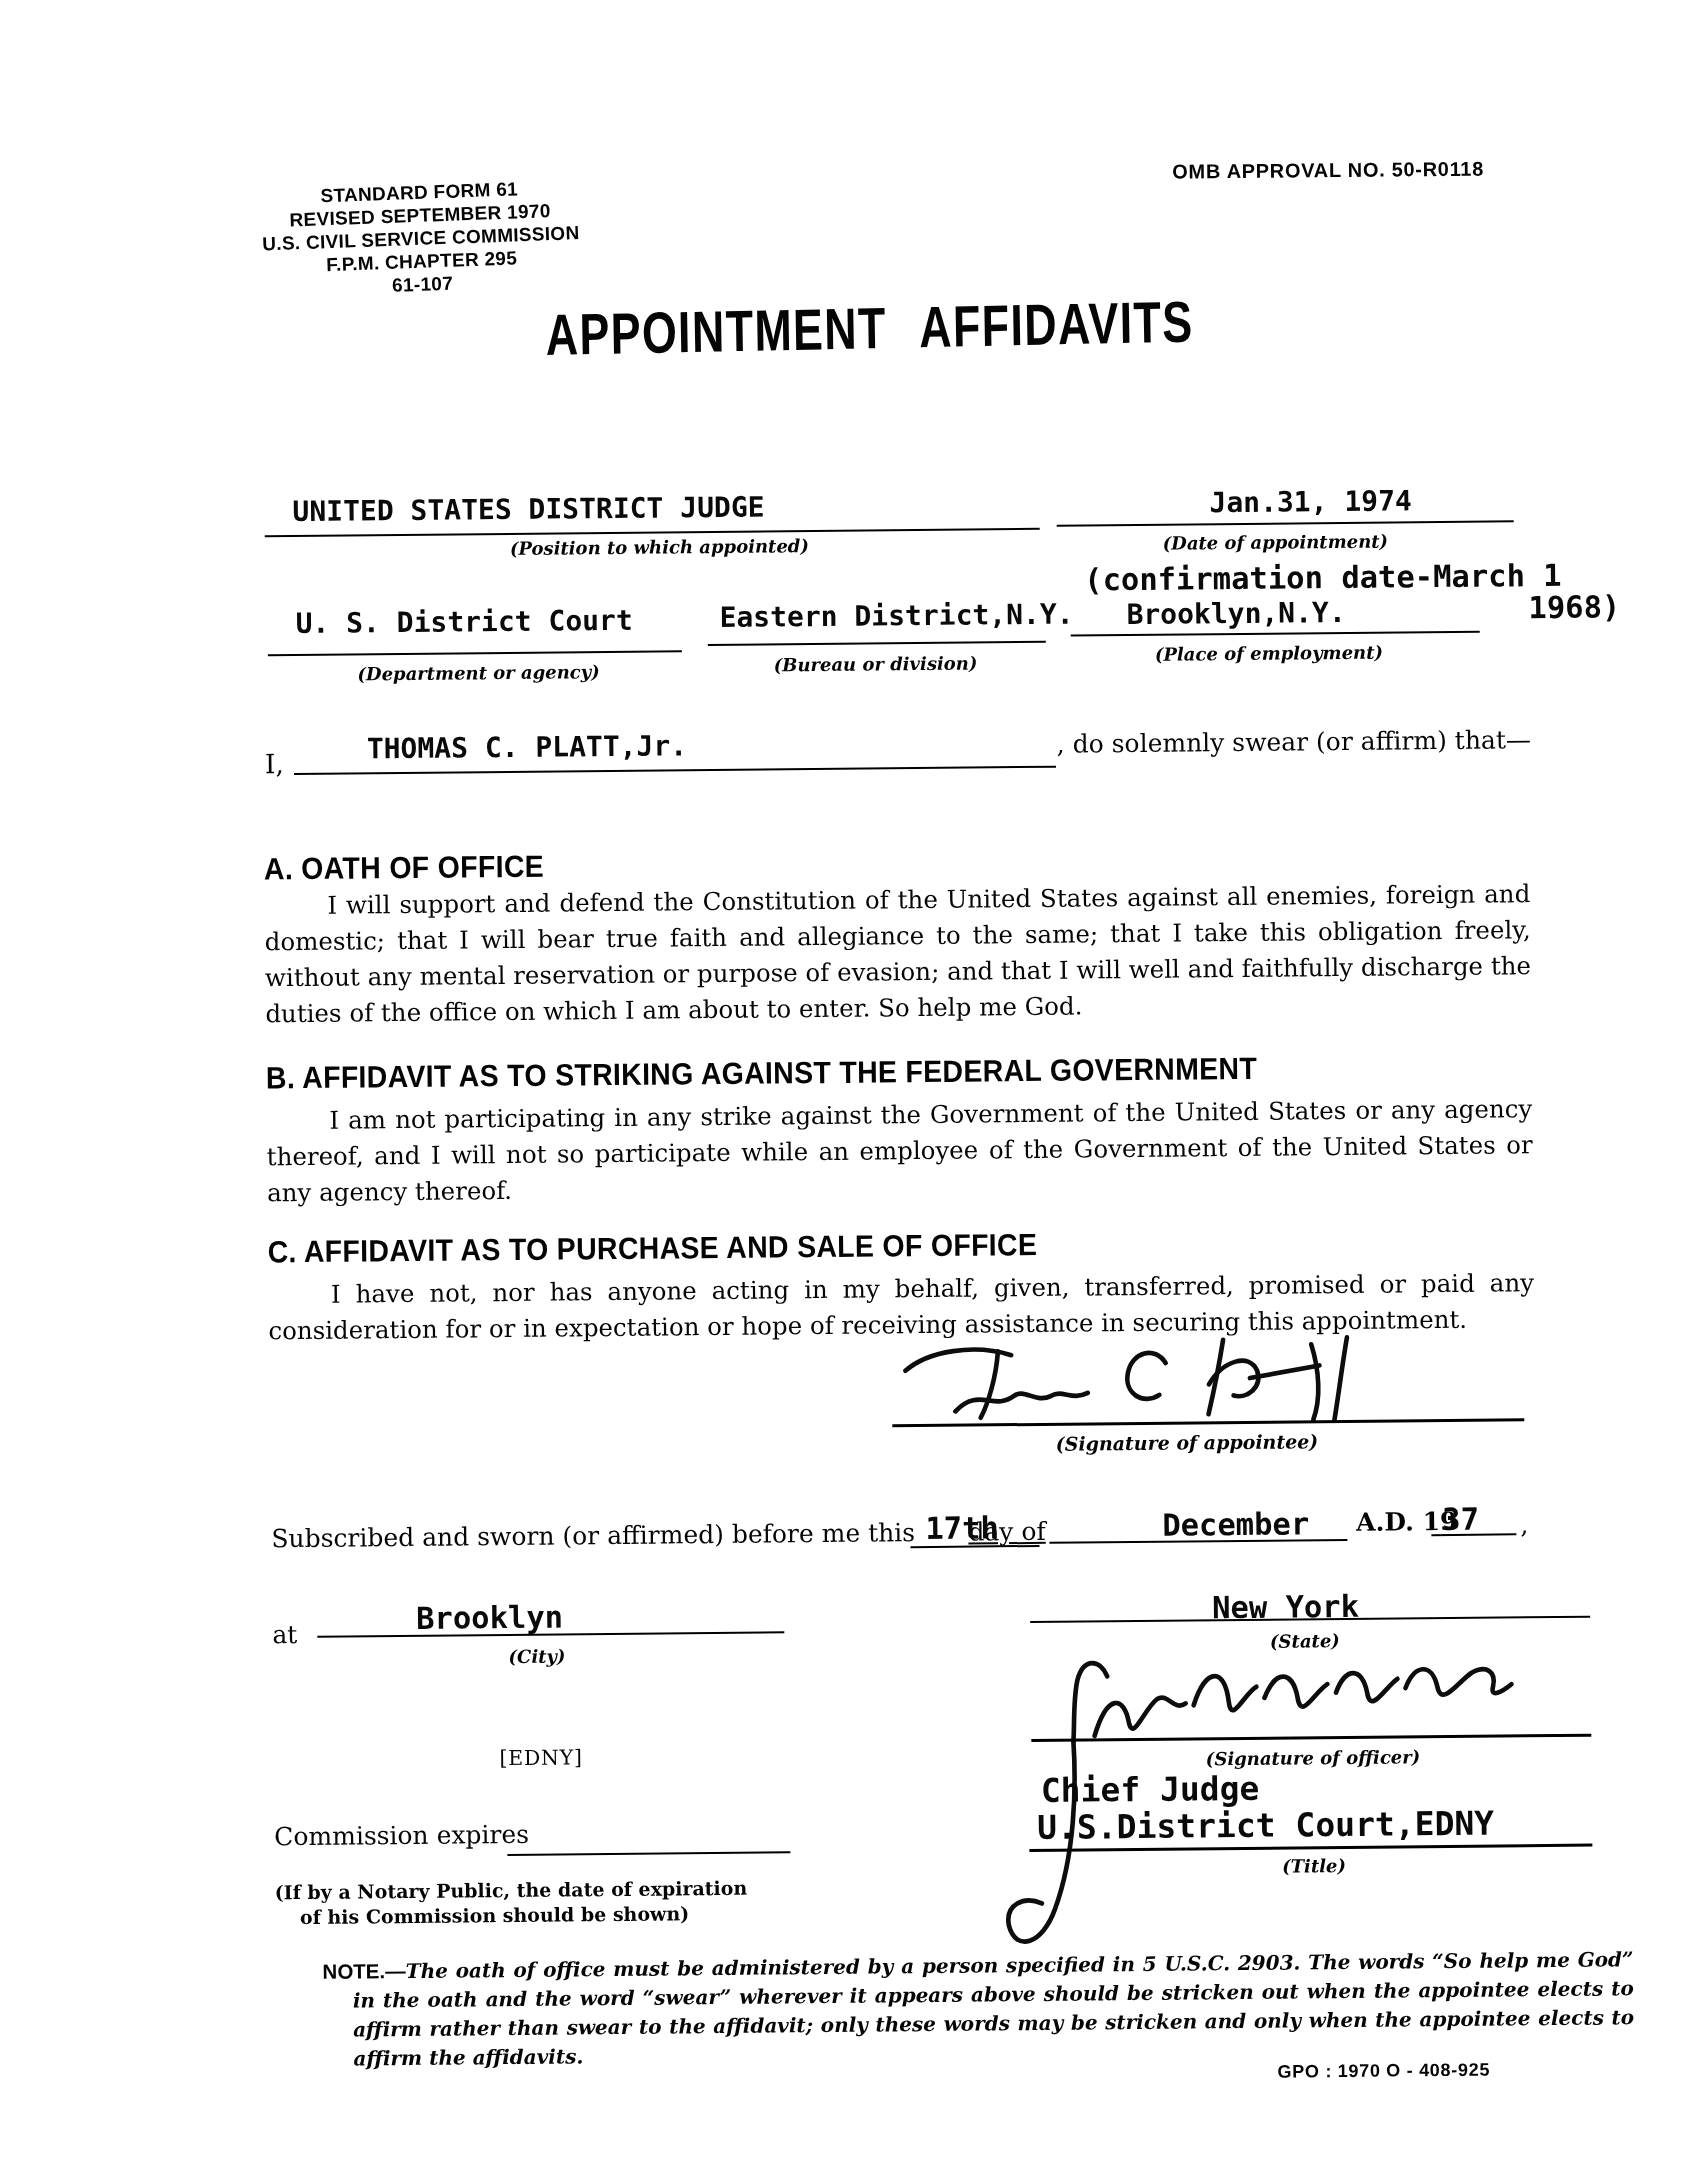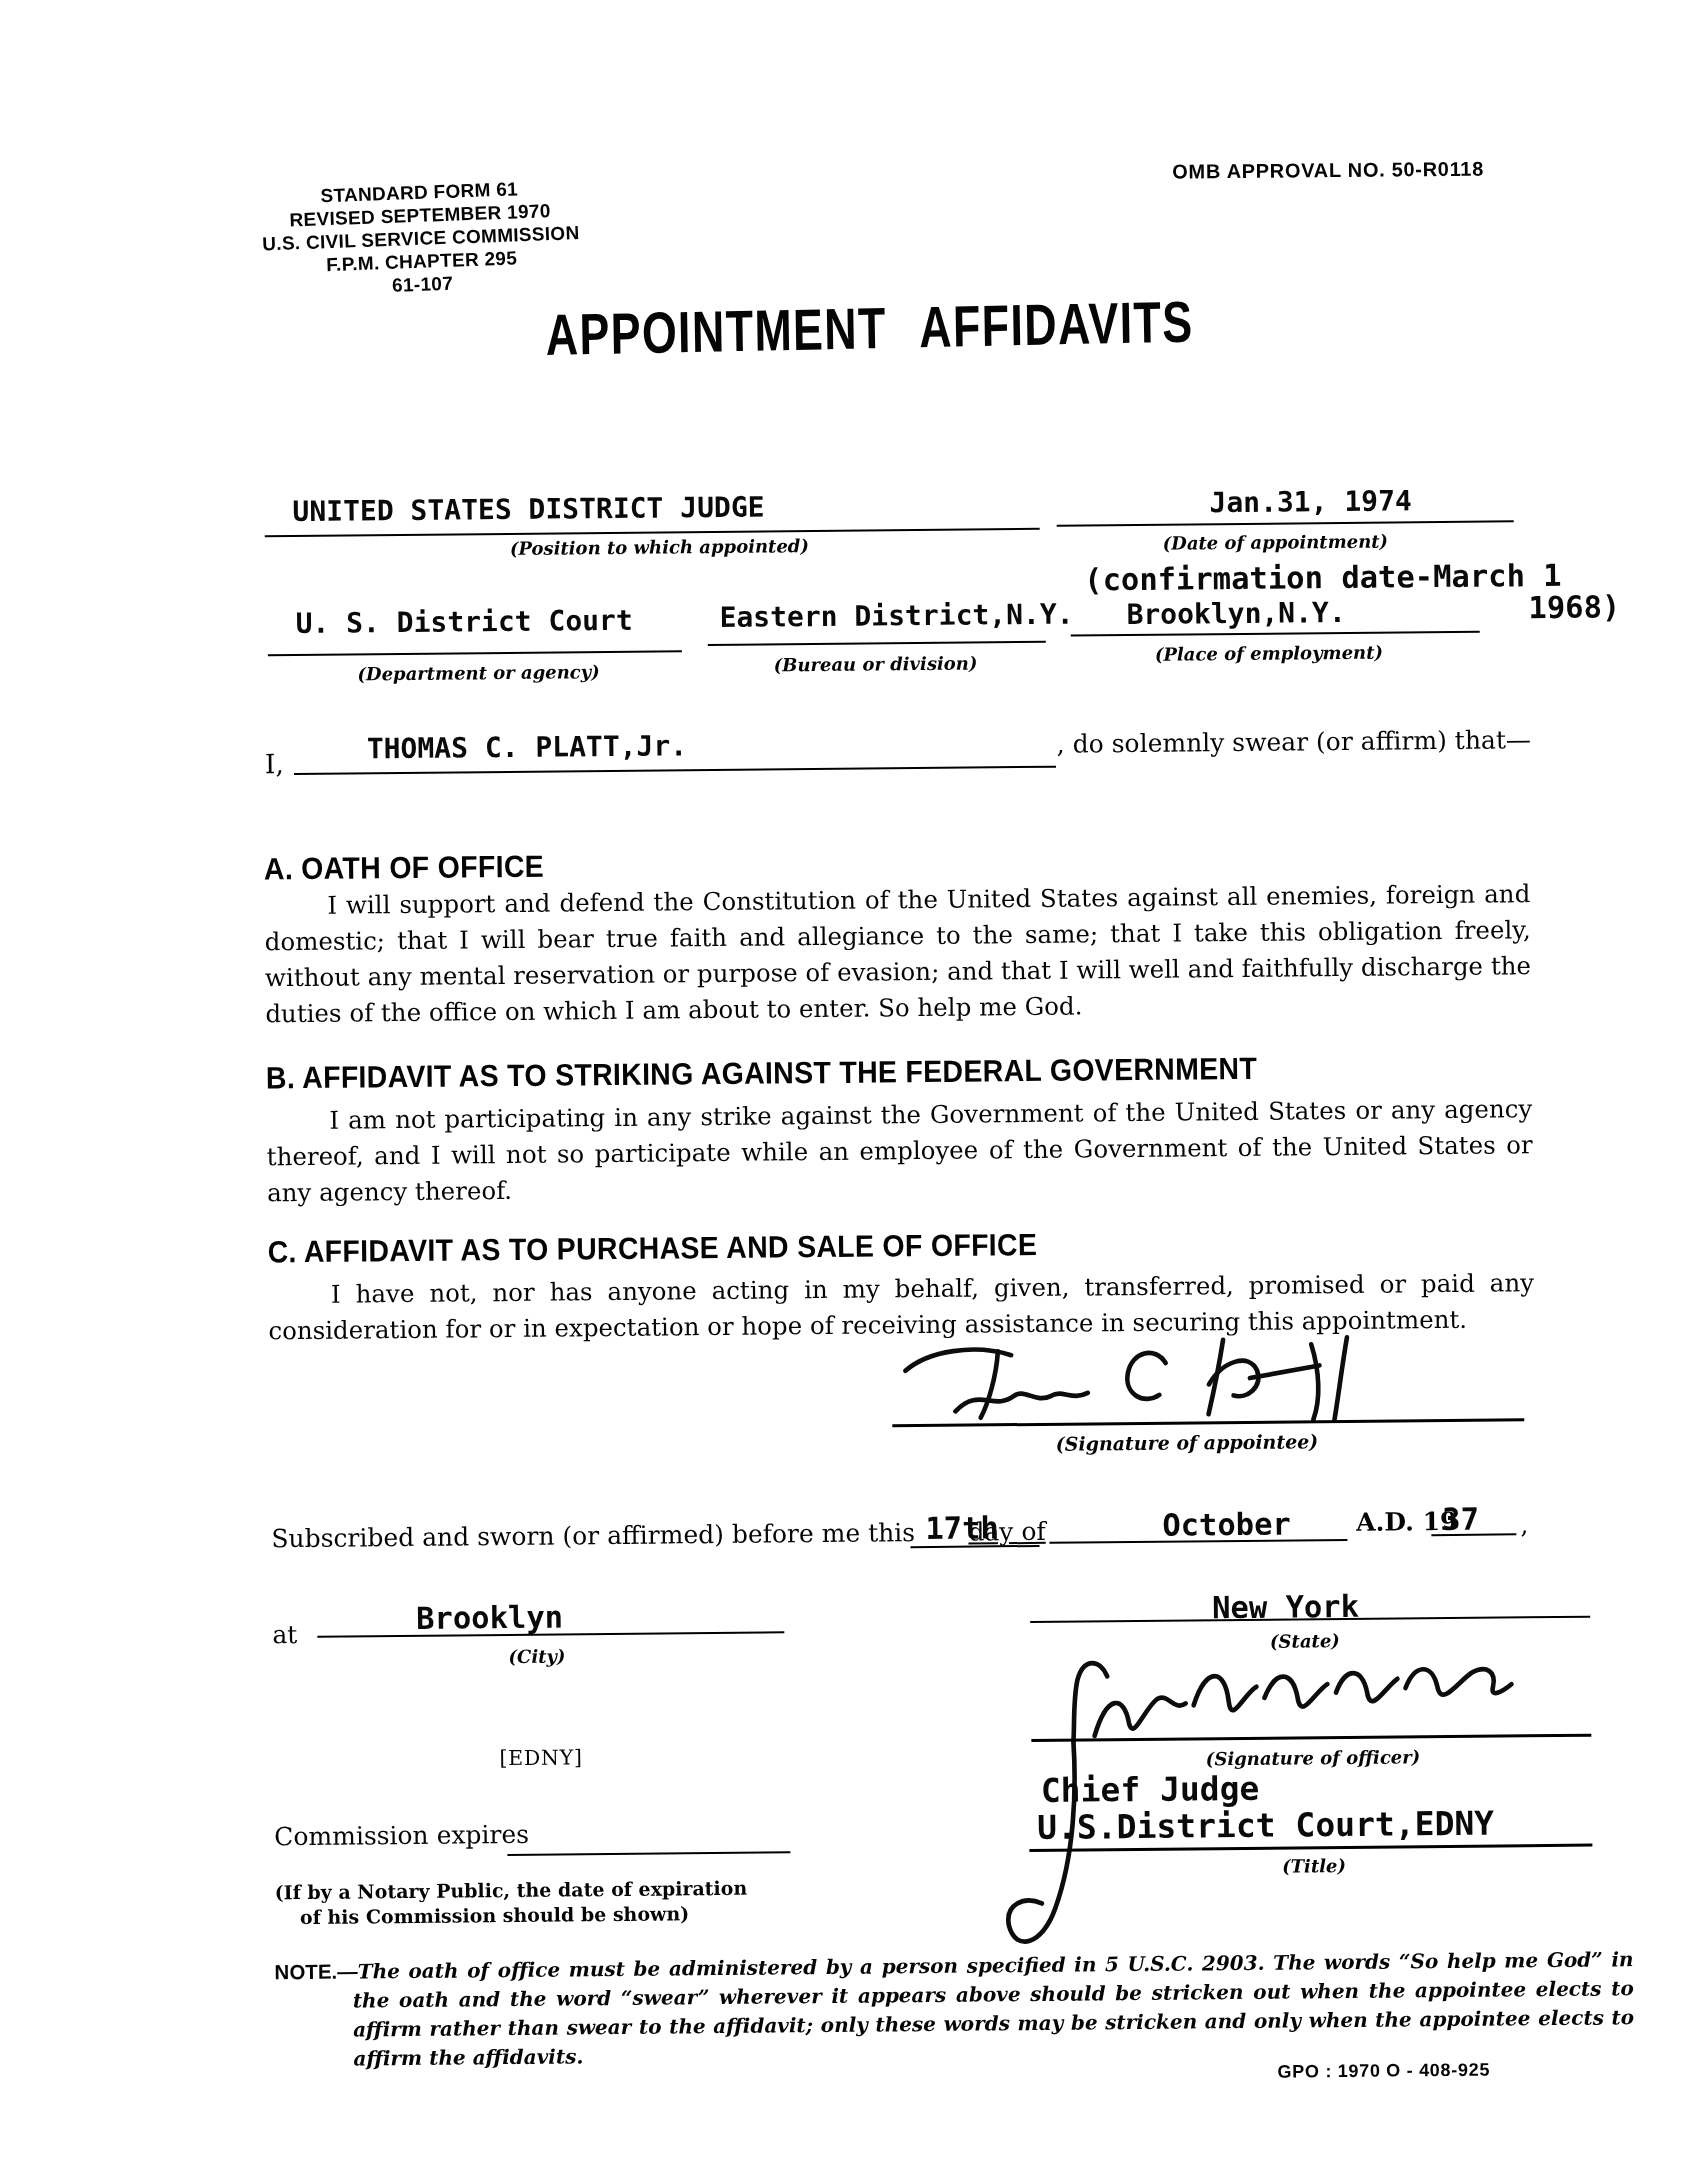--- a/index.html
+++ b/index.html
@@ -28,21 +28,21 @@
   .para{font-family:"DejaVu Serif",serif;font-size:24.5px;line-height:36px;text-align:justify;white-space:normal;}
   .indent{text-indent:63px;display:block;}
   .sec-head{font-family:"Liberation Sans",sans-serif;font-weight:bold;font-size:28.5px;transform:scaleY(1.08);transform-origin:left top;letter-spacing:0.3px;}
   .hdrblock{font-family:"Liberation Sans",sans-serif;font-weight:bold;font-size:19px;line-height:23px;text-align:center;transform:rotate(-1.5deg);letter-spacing:0.3px;}
   .title{
     font-family:"Liberation Sans",sans-serif;font-weight:bold;font-size:44px;
     letter-spacing:1.3px;word-spacing:20px;text-align:center;
     transform:scale(1.02,1.32) rotate(-0.5deg);transform-origin:center top;
   }
   .note{font-family:"DejaVu Serif",serif;font-style:italic;font-weight:bold;font-size:20px;line-height:29px;text-align:justify;white-space:normal;padding-left:78px;text-indent:-78px;}
-  .note-label{font-family:"Liberation Sans",sans-serif;font-style:normal;font-weight:bold;font-size:20.5px;}
+  .note-label{font-family:"Liberation Sans",sans-serif;font-style:normal;font-weight:bold;font-size:20.5px;margin-left:48px;}
   .fine{font-family:"DejaVu Serif",serif;font-weight:bold;font-size:19px;}
   .sig{stroke:#0d0d0d;fill:none;stroke-linecap:round;stroke-linejoin:round;}
 </style>
 </head>
 <body>
 
 <div class="page">
   <div class="skew">
 
     <div class="abs hdrblock" style="left:258px;top:180px;width:338px;">
@@ -114,21 +114,21 @@
       </g>
     </svg>
     <div class="rule" style="left:887px;top:1428px;width:632px;border-top-width:3.3px;"></div>
     <div class="abs lbl" style="left:983px;top:1438px;width:397px;font-size:19px;">(Signature of appointee)</div>
 
     <div class="abs serif" style="left:265px;top:1522px;">Subscribed and sworn (or affirmed) before me this</div>
     <div class="rule rule-thin" style="left:904px;top:1550px;width:129px;"></div>
     <div class="abs serif" style="left:962px;top:1522px;text-decoration:underline;">day of</div>
     <div class="abs typed typed-md" style="left:919px;top:1515px;">17th</div>
     <div class="rule rule-thin" style="left:1043px;top:1547px;width:298px;"></div>
-    <div class="abs typed typed-md" style="left:1156px;top:1514px;">October</div>
+    <div class="abs typed typed-md" style="left:1156px;top:1514px;">December</div>
     <div class="abs serif" style="left:1350px;top:1516px;font-weight:bold;">A.D. 19</div>
     <div class="rule rule-thin" style="left:1425px;top:1543px;width:85px;"></div>
     <div class="abs typed typed-md" style="left:1436px;top:1511px;">37</div>
     <div class="abs serif" style="left:1514px;top:1520px;">,</div>
 
     <div class="abs serif" style="left:265px;top:1618px;">at</div>
     <div class="abs typed typed-md" style="left:409px;top:1600px;">Brooklyn</div>
     <div class="rule" style="left:310px;top:1634px;width:467px;"></div>
     <div class="abs lbl" style="left:344px;top:1646px;width:371px;">(City)</div>
 

